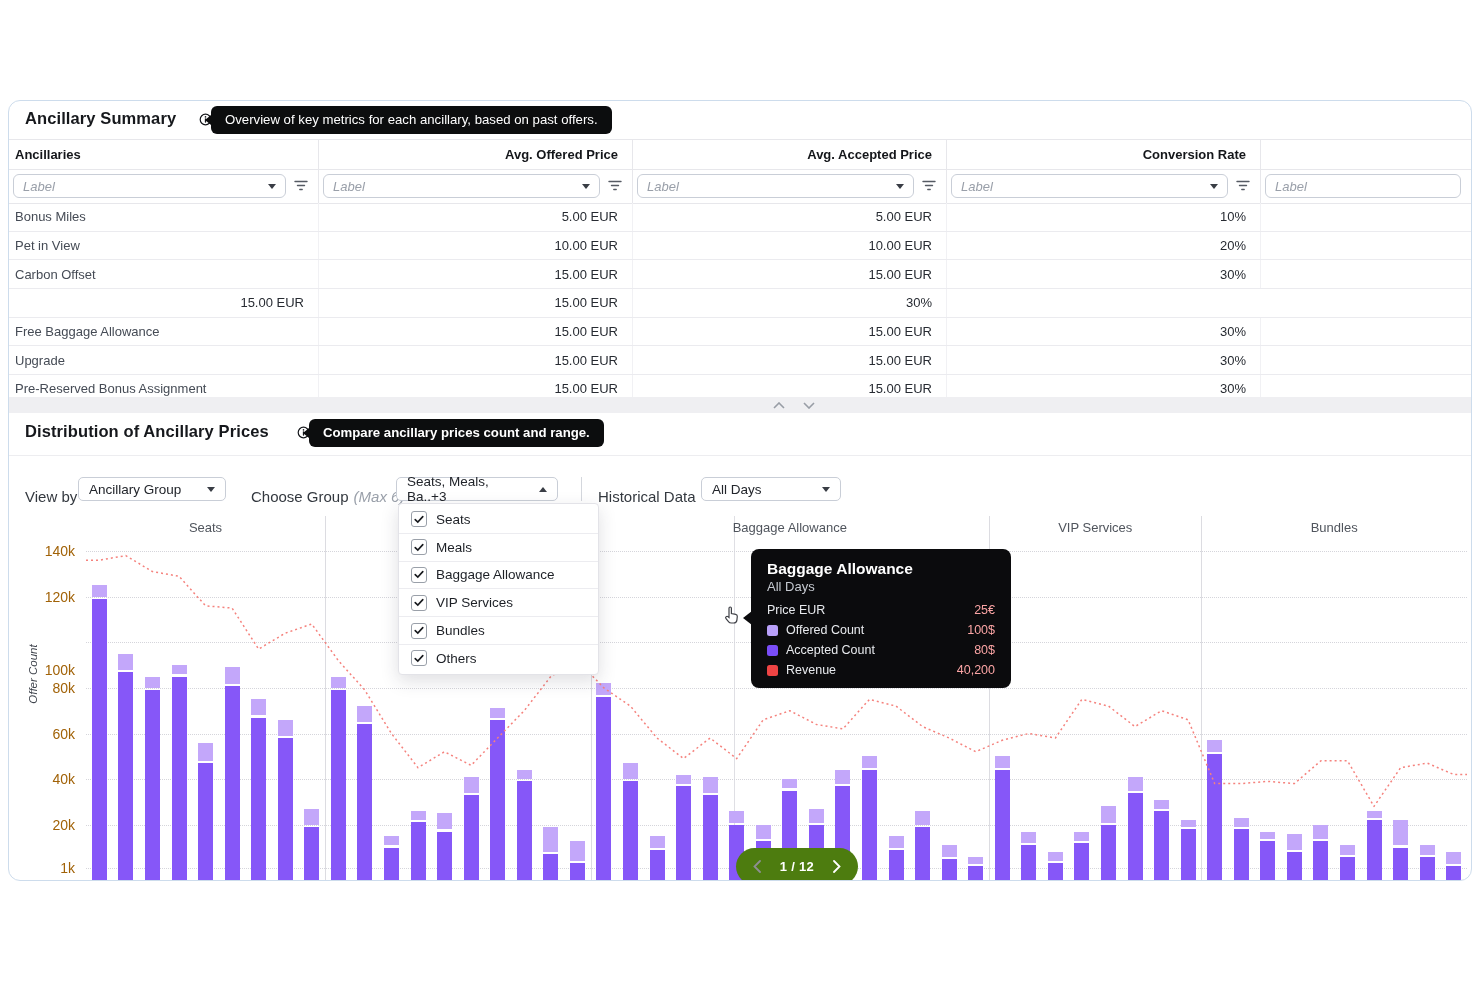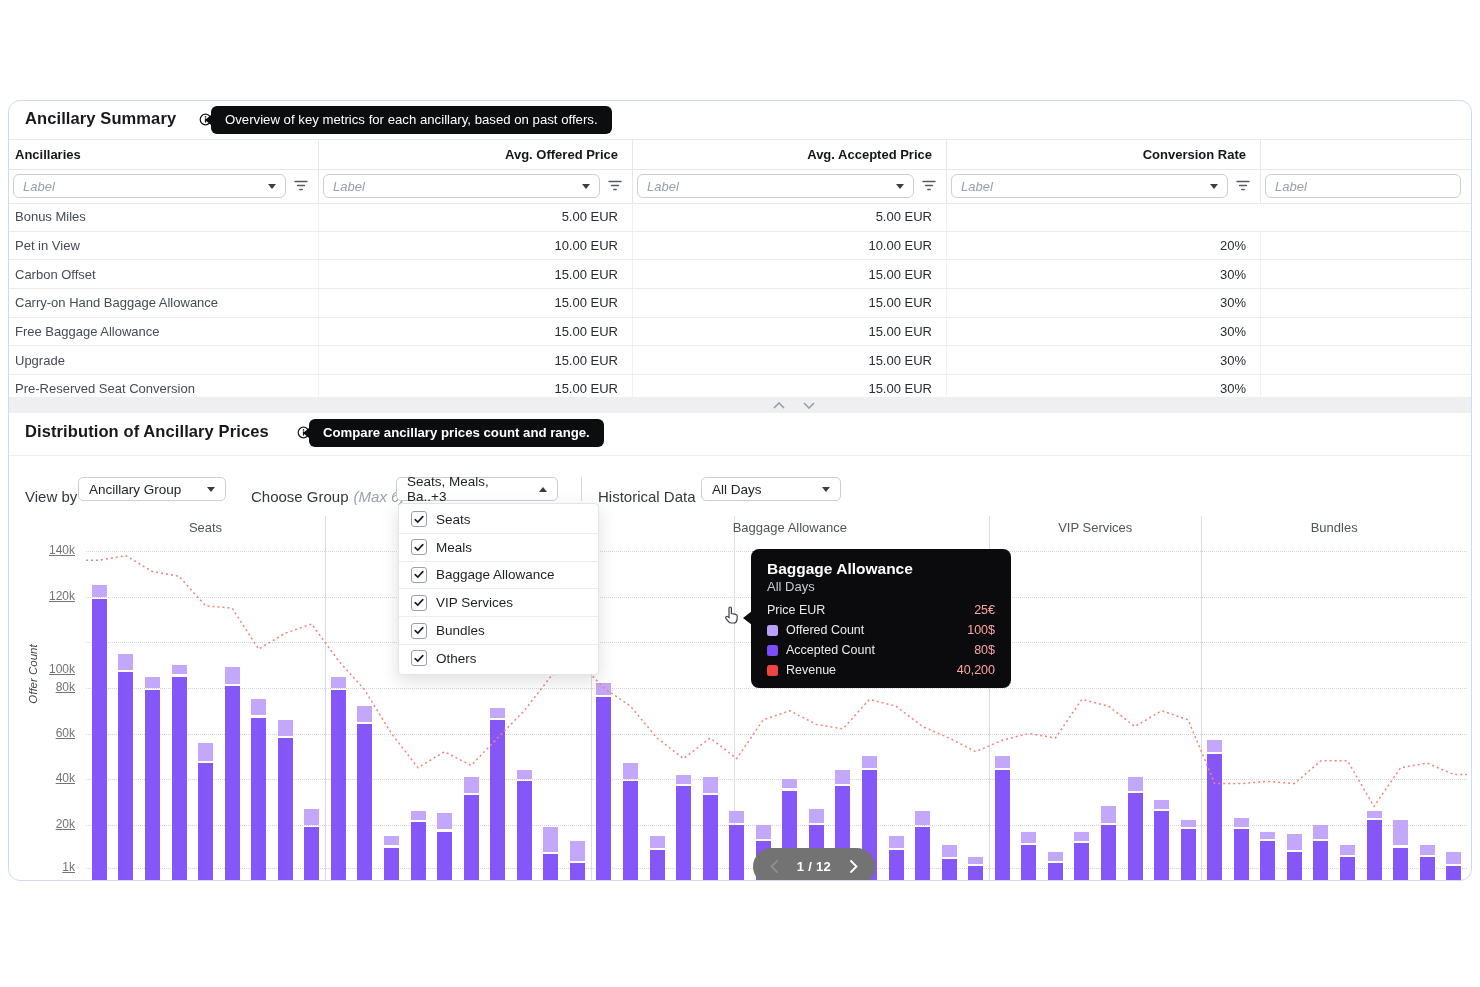--- a/index.html
+++ b/index.html
@@ -61,21 +61,21 @@
       border-radius:4px;box-shadow:0 6px 18px rgba(40,40,60,.15);z-index:30;padding:2px 0;box-sizing:border-box;}
   .dd-item{height:26.8px;display:flex;align-items:center;gap:9px;padding:0 12px;
       border-bottom:1px solid #ececf0;font-size:13.5px;color:#1d2026;}
   .dd-item:last-child{border-bottom:none;}
   .cb{width:14px;height:14px;border:1px solid #9aa0a9;border-radius:3px;background:#fff;flex:none;
       display:flex;align-items:center;justify-content:center;}
 
   
   #plot{position:absolute;left:0;top:0;width:100%;height:100%;}
   .grid{position:absolute;height:0;border-top:1px dotted #d5d5db;}
-  .ytick{position:absolute;left:4px;width:62px;text-align:right;font-size:12px;color:#737373;text-decoration:underline;}
+  .ytick{position:absolute;left:4px;width:62px;text-align:right;font-size:14px;color:#a16207;}
   .ylab{position:absolute;left:-26px;top:567px;width:100px;text-align:center;transform:rotate(-90deg);
         font-size:11.5px;font-style:italic;color:#3f444d;}
   .ptitle{position:absolute;text-align:center;font-size:13px;color:#50555d;}
   .pdiv{position:absolute;width:0;border-left:1px solid #dcdce1;}
   .bar{position:absolute;width:15px;z-index:2;}
   .hline{position:absolute;left:725px;top:415px;height:364px;border-left:1px solid #dfdfe4;}
   .axis{position:absolute;left:0;top:779px;width:100%;border-top:1px solid #b9d5e8;z-index:4;}
 
   
   .ctt{position:absolute;left:742px;top:448px;width:260px;background:#0b0b0d;border-radius:8px;z-index:26;
@@ -83,21 +83,21 @@
   .ctt:before{content:"";position:absolute;left:-8px;top:62px;border-top:7px solid transparent;
        border-bottom:7px solid transparent;border-right:9px solid #0b0b0d;}
   .ctt-title{font-size:15.5px;font-weight:bold;line-height:19px;}
   .ctt-sub{font-size:13px;color:#c6cad1;line-height:17px;margin-bottom:5px;}
   .ctt-row{display:flex;align-items:center;height:20px;font-size:12.5px;color:#e8eaee;}
   .sw{width:11px;height:11px;border-radius:2.5px;margin-right:8px;flex:none;}
   .ctt-val{margin-left:auto;color:#fca5a5;}
   .cursor{position:absolute;left:714px;top:504px;z-index:27;}
 
   
-  .pag{position:absolute;left:744px;top:747px;width:122px;height:37px;background:#737373;border-radius:19px;
+  .pag{position:absolute;left:727px;top:747px;width:122px;height:37px;background:#4d7c0f;border-radius:19px;
        display:flex;align-items:center;justify-content:space-between;padding:0 13px;box-sizing:border-box;z-index:25;}
   .pag-label{color:#fff;font-size:13px;font-weight:bold;letter-spacing:.3px;}
   .pbtn{display:flex;align-items:center;justify-content:center;width:16px;height:16px;}
 </style>
 </head>
 <body>
 
 <div class="card">
 
   <div class="sec1-head">
@@ -170,59 +170,59 @@
         <input placeholder="Label" style="">
       </span>
     </div>
   </div>
 
   <div class="tbody">
       <div class="trow tgrid">
         <div class="td">Bonus Miles</div>
         <div class="td right">5.00 EUR</div>
         <div class="td right">5.00 EUR</div>
+        <div class="td right">10%</div>
         <div class="td"></div>
       </div>
       <div class="trow tgrid">
         <div class="td">Pet in View</div>
         <div class="td right">10.00 EUR</div>
         <div class="td right">10.00 EUR</div>
         <div class="td right">20%</div>
         <div class="td"></div>
       </div>
       <div class="trow tgrid">
         <div class="td">Carbon Offset</div>
         <div class="td right">15.00 EUR</div>
         <div class="td right">15.00 EUR</div>
         <div class="td right">30%</div>
         <div class="td"></div>
       </div>
       <div class="trow tgrid">
-        <div class="td">Carry-on Hand Baggage Allowance</div>
         <div class="td right">15.00 EUR</div>
         <div class="td right">15.00 EUR</div>
         <div class="td right">30%</div>
         <div class="td"></div>
       </div>
       <div class="trow tgrid">
         <div class="td">Free Baggage Allowance</div>
         <div class="td right">15.00 EUR</div>
         <div class="td right">15.00 EUR</div>
         <div class="td right">30%</div>
         <div class="td"></div>
       </div>
       <div class="trow tgrid">
         <div class="td">Upgrade</div>
         <div class="td right">15.00 EUR</div>
         <div class="td right">15.00 EUR</div>
         <div class="td right">30%</div>
         <div class="td"></div>
       </div>
       <div class="trow tgrid">
-        <div class="td">Pre-Reserved Seat Conversion</div>
+        <div class="td">Pre-Reserved Bonus Assignment</div>
         <div class="td right">15.00 EUR</div>
         <div class="td right">15.00 EUR</div>
         <div class="td right">30%</div>
         <div class="td"></div>
       </div>
     </div>
 
   <div class="strip">
     <span class="icons">
       <span class="pbtn">

